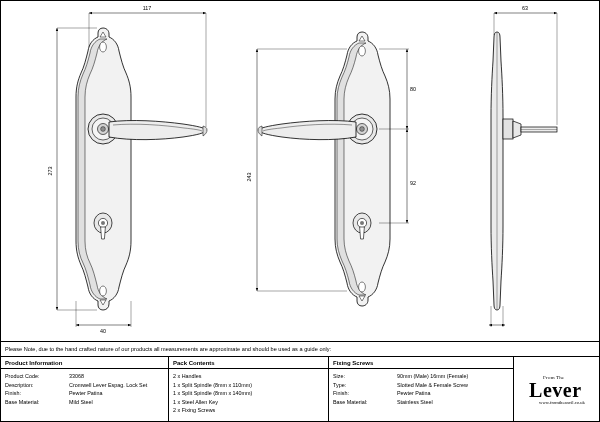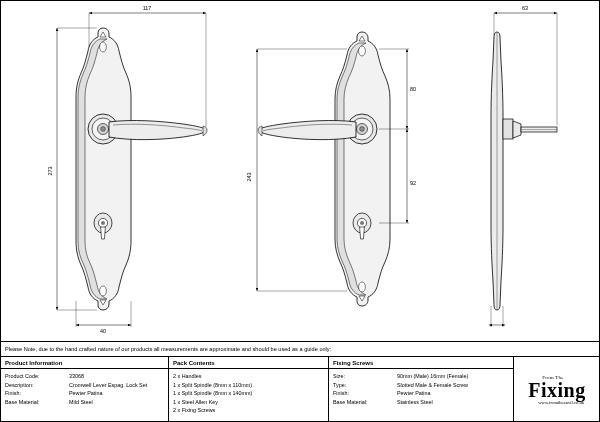--- a/index.html
+++ b/index.html
@@ -289,20 +289,20 @@
           <span class="k">Base Material:</span>
           <span class="v">Stainless Steel</span>
         </div>
       </div>
     </div>
 
     <div class="col c4">
       <div class="logo">
         <div class="logo-text">
           <div class="logo-l1">From The</div>
-          <div class="logo-l2">Fixing</div>
+          <div class="logo-l2">Lever</div>
           <div class="logo-l3">www.fromtheanvil.co.uk</div>
         </div>
       </div>
     </div>
 
   </div>
 </div>
 
 </body></html>

